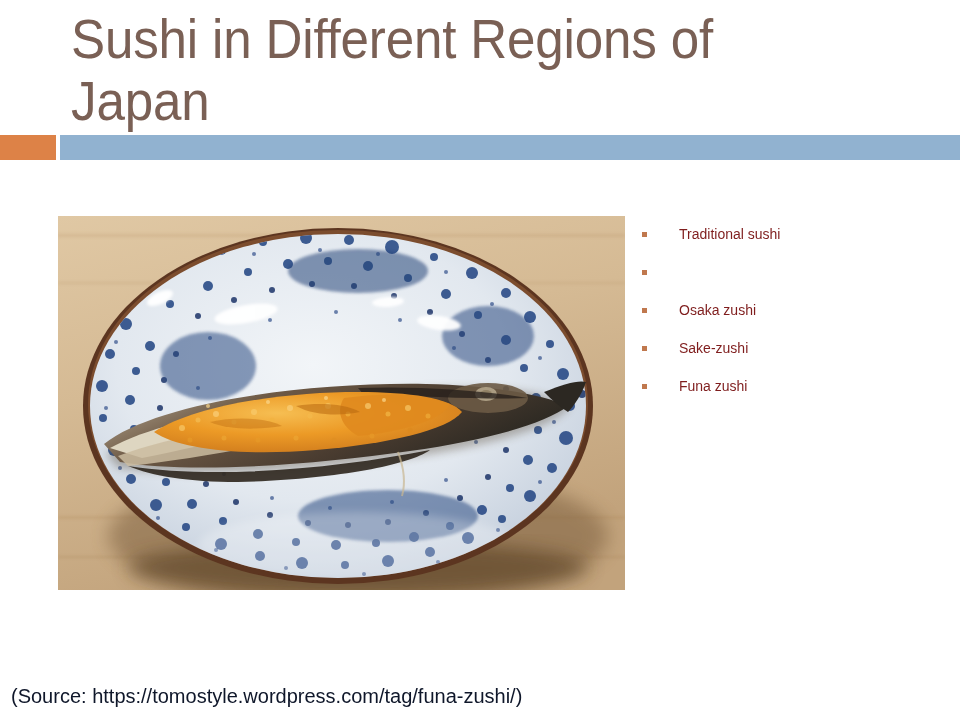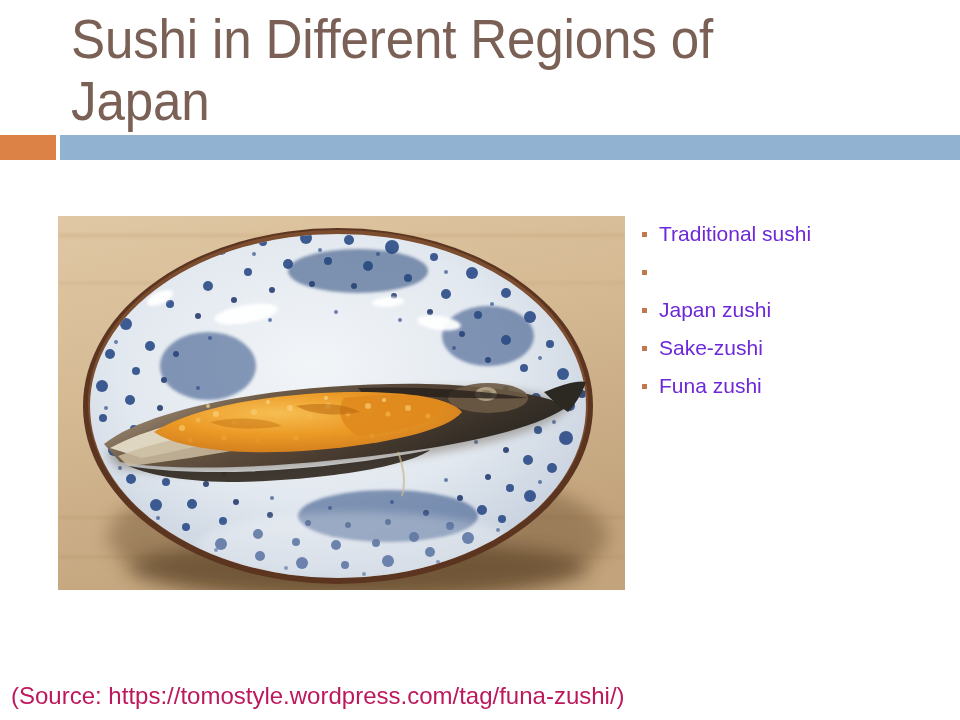--- a/index.html
+++ b/index.html
@@ -87,36 +87,36 @@
   .bullet-mark {
     width: 5px;
     height: 5px;
     background: #C0784E;
     margin-top: 11px;
     margin-left: 6px;
     flex: 0 0 auto;
   }
   .bullet-text {
     font-family: "Liberation Sans", sans-serif;
-    font-size: 21px;
+    font-size: 14px;
     line-height: 26px;
-    color: #6d28d9;
-    margin-left: 12px;
+    color: #7f1d1d;
+    margin-left: 32px;
     white-space: nowrap;
   }
 
   
   .source {
     position: absolute;
     left: 11px;
     top: 684px;
     font-family: "Liberation Sans", sans-serif;
-    font-size: 24px;
+    font-size: 20px;
     line-height: 24px;
-    color: #be185d;
+    color: #0f172a;
     white-space: nowrap;
     text-align: right;
   }
 </style>
 </head>
 <body>
 
 <div class="slide">
 
   <div class="title">Sushi in Different Regions of Japan</div>
@@ -414,21 +414,21 @@
   <div class="bullets">
     <div class="bullet-row">
       <span class="bullet-mark"></span>
       <span class="bullet-text">Traditional sushi</span>
     </div>
     <div class="bullet-row">
       <span class="bullet-mark"></span>
     </div>
     <div class="bullet-row">
       <span class="bullet-mark"></span>
-      <span class="bullet-text">Japan zushi</span>
+      <span class="bullet-text">Osaka zushi</span>
     </div>
     <div class="bullet-row">
       <span class="bullet-mark"></span>
       <span class="bullet-text">Sake-zushi</span>
     </div>
     <div class="bullet-row">
       <span class="bullet-mark"></span>
       <span class="bullet-text">Funa zushi</span>
     </div>
   </div>

